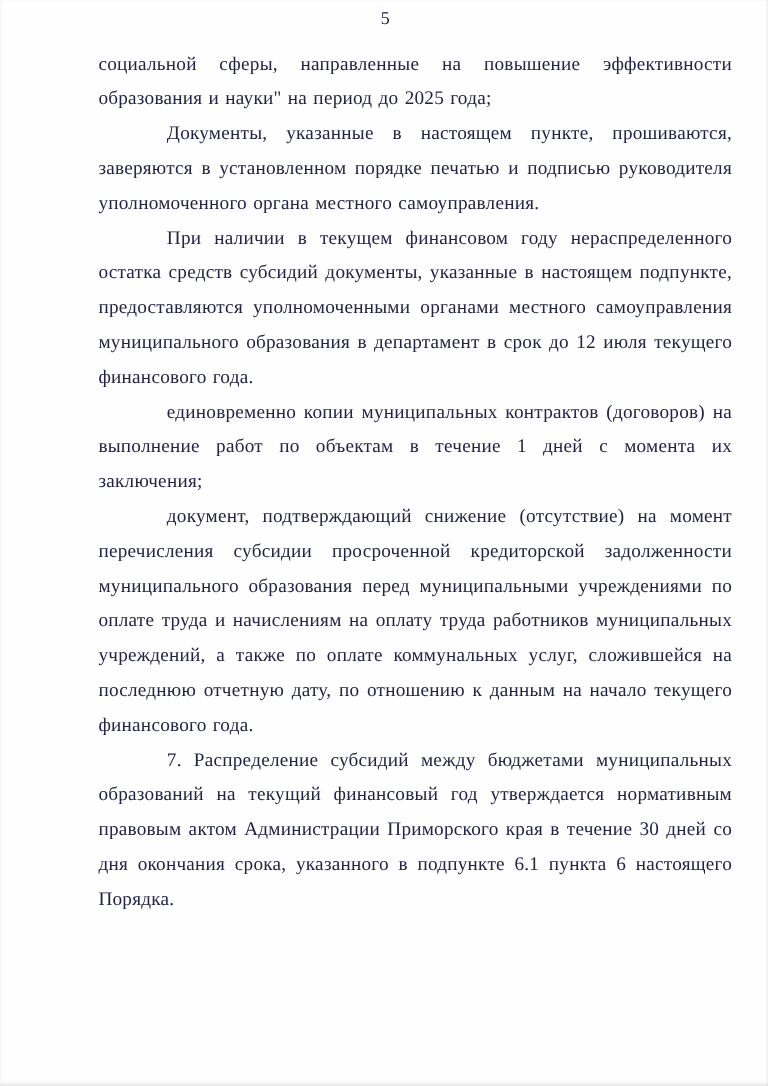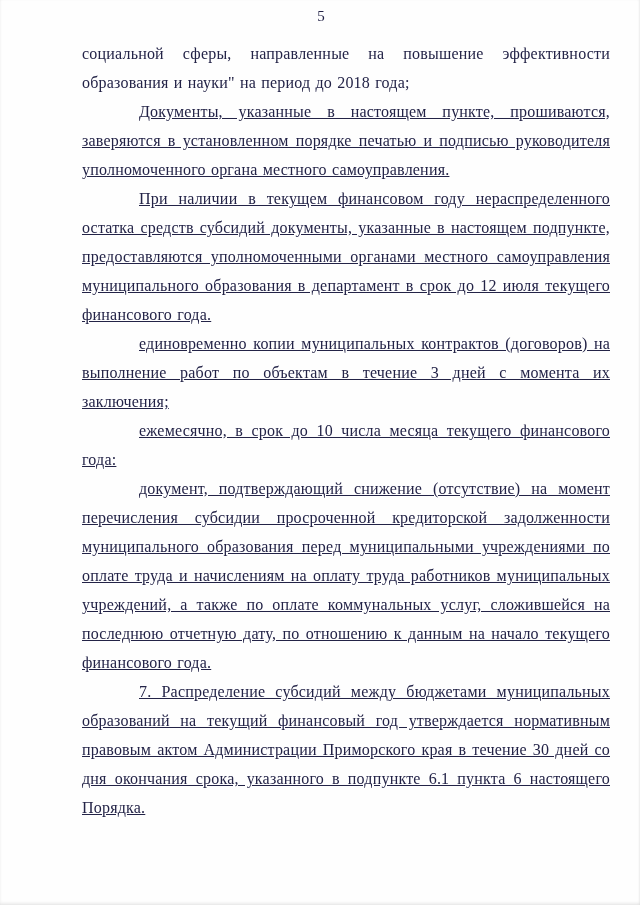--- a/index.html
+++ b/index.html
@@ -32,30 +32,28 @@
   .doc-body p {
     margin: 0;
     font-size: 16px;
     line-height: 29px;
     text-align: justify;
     letter-spacing: 0.2px;
     word-spacing: 1px;
   }
   .doc-body p.indent {
     text-indent: 57px;
-    text-decoration: underline;
   }
 </style>
 </head>
 <body>
 
 <div class="page">
   <div class="page-number">5</div>
   <div class="doc-body">
-      <p class="para">социальной сферы, направленные на повышение эффективности образования и науки" на период до 2018 года;</p>
+      <p class="para">социальной сферы, направленные на повышение эффективности образования и науки" на период до 2025 года;</p>
       <p class="para indent">Документы, указанные в настоящем пункте, прошиваются, заверяются в установленном порядке печатью и подписью руководителя уполномоченного органа местного самоуправления.</p>
       <p class="para indent">При наличии в текущем финансовом году нераспределенного остатка средств субсидий документы, указанные в настоящем подпункте, предоставляются уполномоченными органами местного самоуправления муниципального образования в департамент в срок до 12 июля текущего финансового года.</p>
-      <p class="para indent">единовременно копии муниципальных контрактов (договоров) на выполнение работ по объектам в течение 3 дней с момента их заключения;</p>
-      <p class="para indent">ежемесячно, в срок до 10 числа месяца текущего финансового года:</p>
+      <p class="para indent">единовременно копии муниципальных контрактов (договоров) на выполнение работ по объектам в течение 1 дней с момента их заключения;</p>
       <p class="para indent">документ, подтверждающий снижение (отсутствие) на момент перечисления субсидии просроченной кредиторской задолженности муниципального образования перед муниципальными учреждениями по оплате труда и начислениям на оплату труда работников муниципальных учреждений, а также по оплате коммунальных услуг, сложившейся на последнюю отчетную дату, по отношению к данным на начало текущего финансового года.</p>
       <p class="para indent">7. Распределение субсидий между бюджетами муниципальных образований на текущий финансовый год утверждается нормативным правовым актом Администрации Приморского края в течение 30 дней со дня окончания срока, указанного в подпункте 6.1 пункта 6 настоящего Порядка.</p>
     </div>
 </div>
 
 </body></html>

